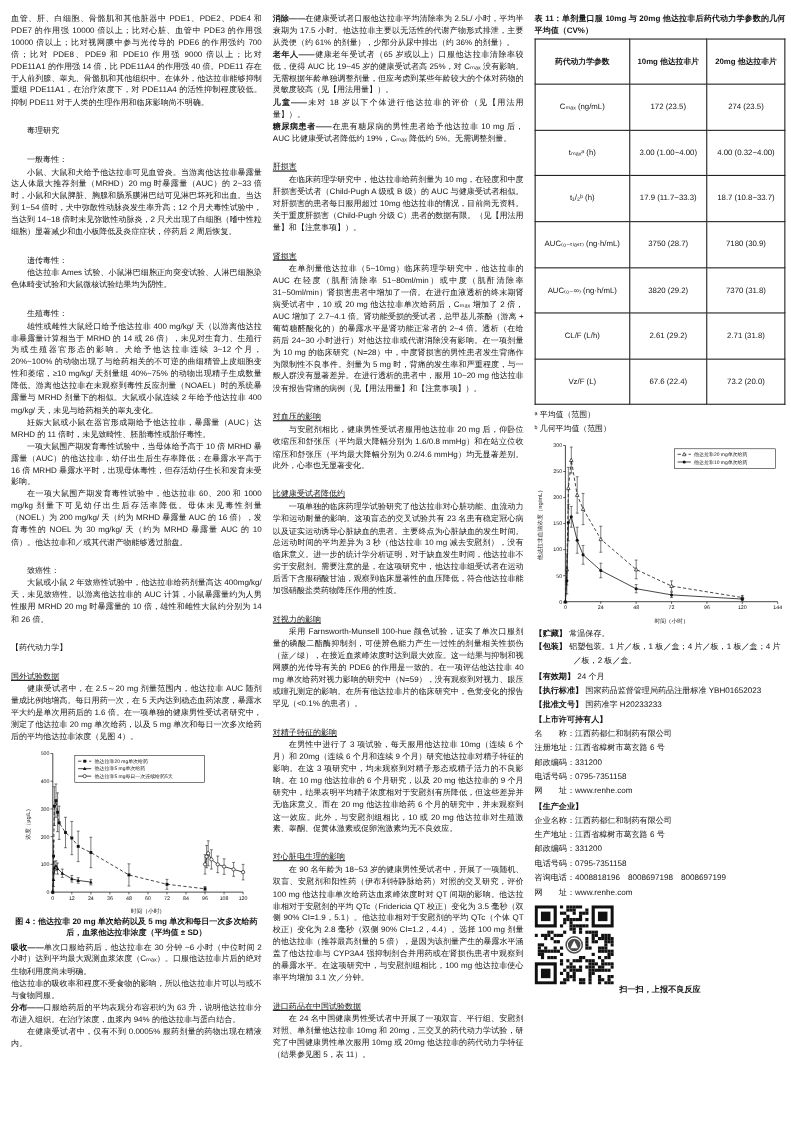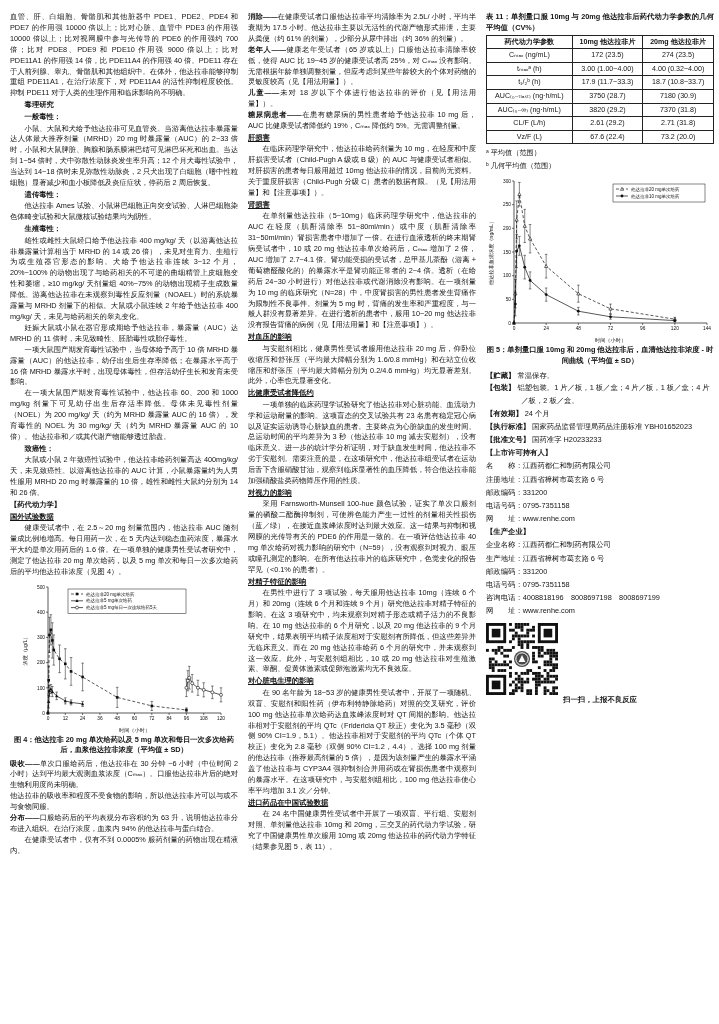--- a/index.html
+++ b/index.html
@@ -2,28 +2,28 @@
 <html><head>
 <meta charset="utf-8">
 <style>
   html,body{margin:0;padding:0;width:719px;height:1024px;overflow:hidden;background:#ffffff;}
   body{font-family:"Liberation Sans","DejaVu Sans",sans-serif;color:#141414;}
   .page{display:flex;gap:10px;padding:12px 8px 0 10px;box-sizing:border-box;width:719px;height:832px;}
   .col{width:228px;min-width:228px;font-size:7.3px;line-height:10.9px;text-align:justify;}
   .col p{margin:0;}
   p.body{margin:0;}
   .indent{text-indent:2em;}
-  p.hd{font-weight:bold;margin-top:1px;margin-bottom:0.5px;}
+  p.hd{font-weight:normal;margin-top:15px;margin-bottom:0.5px;}
   p.hd.underline{text-decoration:underline;}
   .lead{font-weight:bold;}
   .figure{margin:4px 0 1px;display:flex;justify-content:center;}
   p.caption{text-align:center;font-weight:bold;text-indent:0;line-height:10.4px;margin:1px 0 3px;}
   .tbl-title{font-weight:bold;line-height:10.8px;margin:0 0 3px;}
   table.pk{border-collapse:collapse;width:100%;margin:1px 0 3px;}
-  table.pk th,table.pk td{border:1px solid #222;text-align:center;font-size:7.1px;line-height:8.6px;padding:2px 1px;}
+  table.pk th,table.pk td{border:1px solid #222;text-align:center;font-size:7.1px;line-height:8.6px;padding:16px 1px;}
   table.pk th{font-weight:bold;}
   p.fnote{font-size:7.2px;line-height:12.5px;text-align:left;}
   p.kv{font-size:7.35px;line-height:13px;text-align:left;}
   p.kv .kv-label{font-weight:bold;margin-top:20px;}
   p.kvh{font-size:7.35px;line-height:12.6px;text-align:left;padding-left:4.8em;text-indent:-4.8em;}
   p.kvh .kv-label{font-weight:bold;}
   p.info{font-size:7.35px;line-height:13.2px;text-align:left;}
   .qr-wrap{margin-top:5px;}
   .qr-cap{font-weight:bold;font-size:7.4px;margin-top:3px;text-align:center;}
   svg{display:block;}
@@ -409,21 +409,20 @@
             <circle cx="187.83333333333334" cy="144.63333333333333" r="1.4" fill="#111"></circle>
             <rect x="126" y="8" width="92" height="18" fill="#fff" stroke="#111" stroke-width="0.5"></rect>
             <line x1="129" y1="13" x2="141" y2="13" stroke="#111" stroke-width="0.7" stroke-dasharray="3,2"></line>
             <path d="M 135 11.3 L 136.6 14.3 L 133.4 14.3 Z" fill="#fff" stroke="#111" stroke-width="0.6"></path>
             <text x="144" y="14.6" font-size="4.5" fill="#111">他达拉非20 mg单次给药</text>
             <line x1="129" y1="20" x2="141" y2="20" stroke="#111" stroke-width="0.7"></line>
             <circle cx="135" cy="20" r="1.4" fill="#111"></circle>
             <text x="144" y="21.6" font-size="4.5" fill="#111">他达拉非10 mg单次给药</text>
           </svg>
         </div>
-        <p class="caption">图 5：单剂量口服 10mg 和 20mg 他达拉非后，血清他达拉非浓度 - 时间曲线（平均值 ± SD）</p>
       </div>
     <div id="right-blocks">
         <p class="kv"><span class="kv-label">【贮藏】</span> 常温保存。</p>
         <p class="kvh"><span class="kv-label">【包装】</span> 铝塑包装。1 片／板，1 板／盒；4 片／板，1 板／盒；4 片／板，2 板／盒。</p>
         <p class="kv"><span class="kv-label">【有效期】</span> 24 个月</p>
         <p class="kv"><span class="kv-label">【执行标准】</span> 国家药品监督管理局药品注册标准 YBH01652023</p>
         <p class="kv"><span class="kv-label">【批准文号】</span> 国药准字 H20233233</p>
         <p class="kv"><span class="kv-label">【上市许可持有人】</span> </p>
         <p class="info">名　　称：江西药都仁和制药有限公司</p>
         <p class="info">注册地址：江西省樟树市葛玄路 6 号</p>

